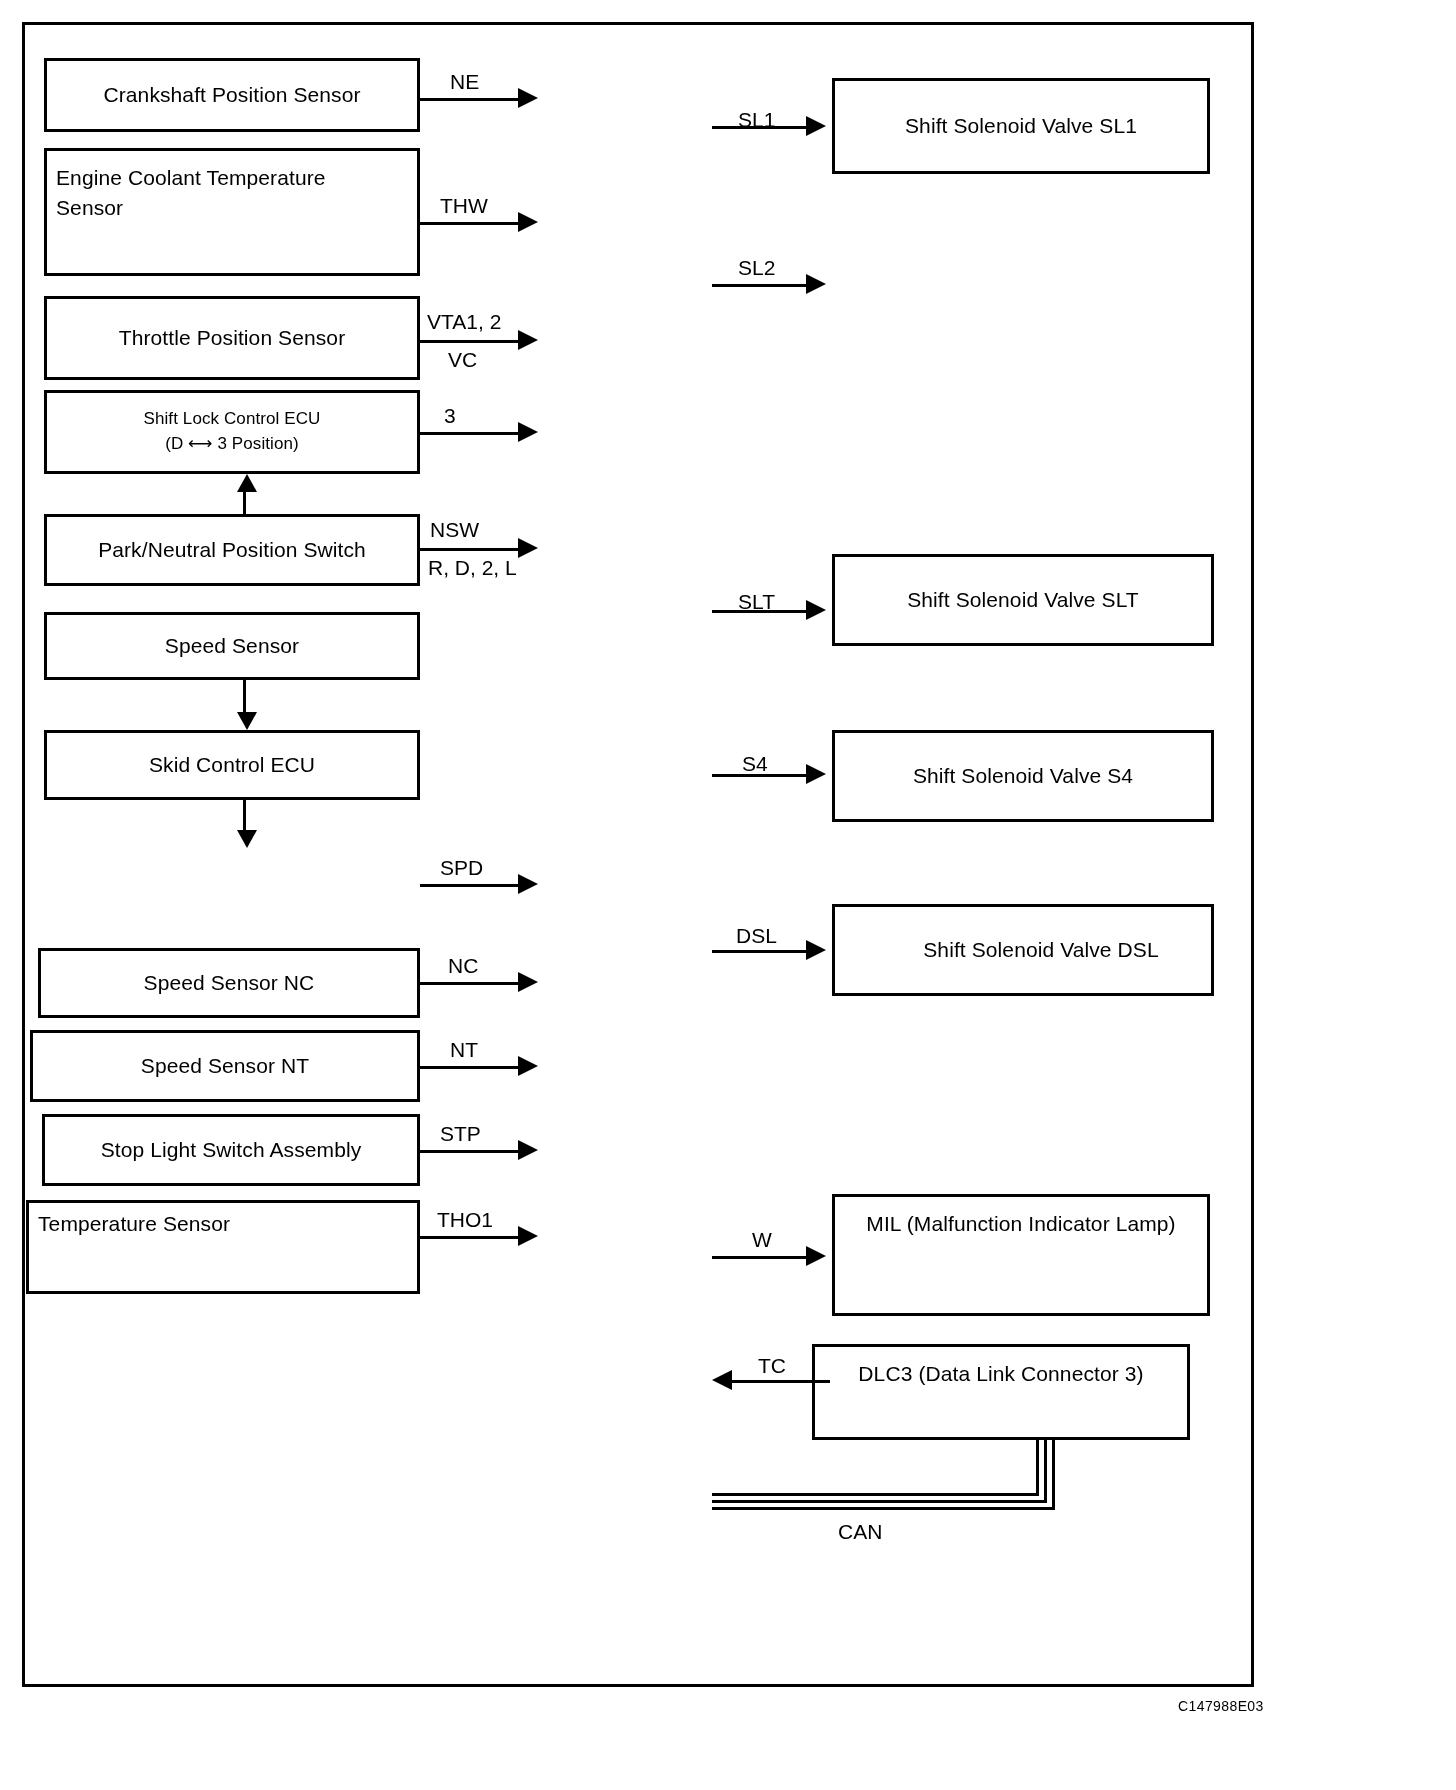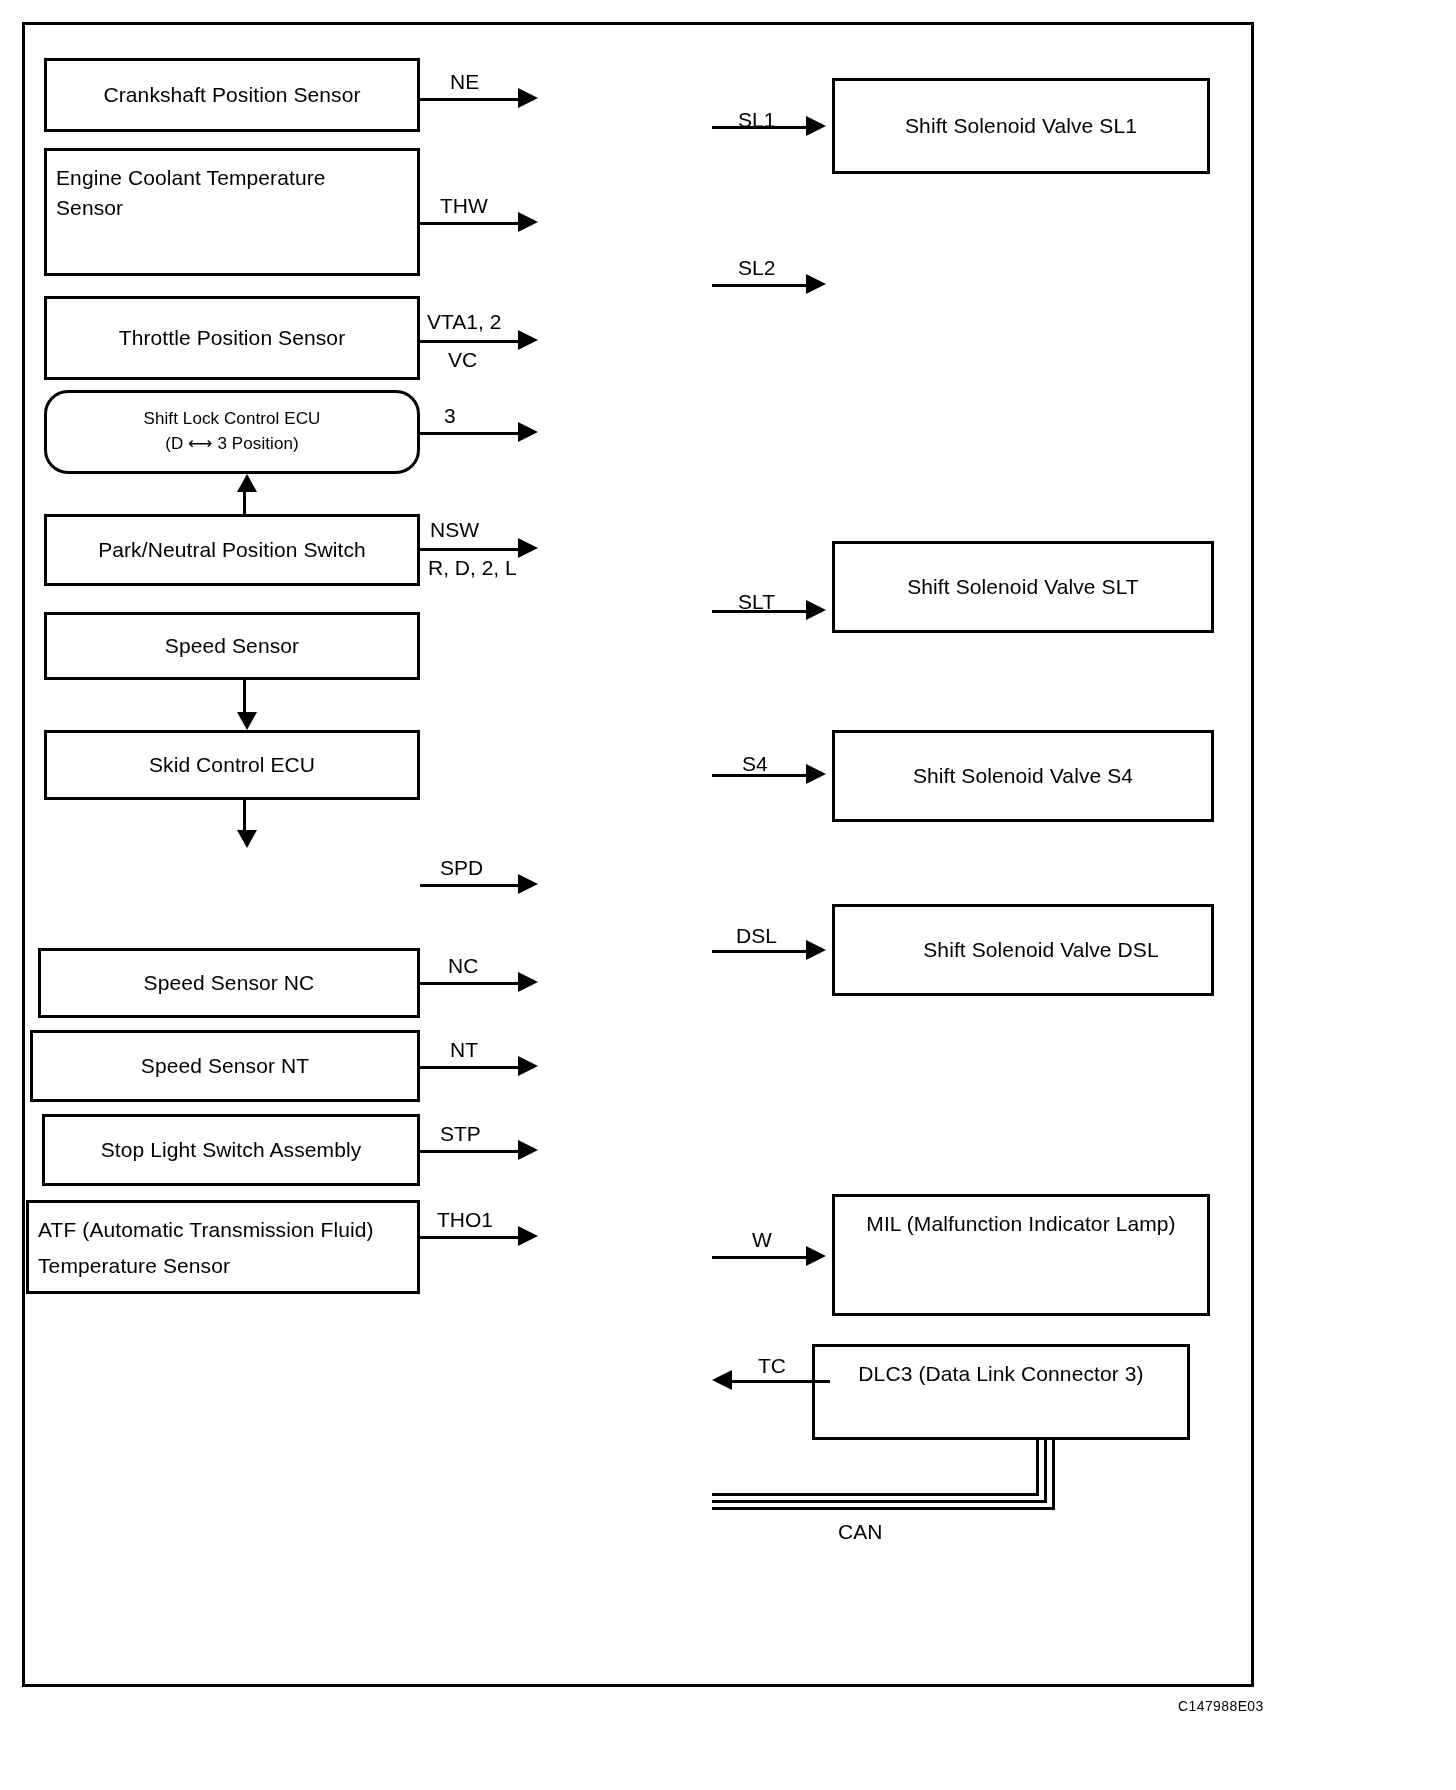--- a/index.html
+++ b/index.html
@@ -92,21 +92,21 @@
   <span class="sig" style="left:440px;top:194px;">THW</span>
 
   <div class="box" style="left:44px;top:296px;width:376px;height:84px;">
     <span class="label">Throttle Position Sensor</span>
   </div>
   <div class="hline" style="left:420px;top:340px;width:100px;"></div>
   <div class="arrow-right" style="left:518px;top:330px;"></div>
   <span class="sig" style="left:427px;top:310px;">VTA1, 2</span>
   <span class="sig" style="left:448px;top:348px;">VC</span>
 
-  <div class="box small" style="left:44px;top:390px;width:376px;height:84px;flex-direction:column;justify-content:center;border-radius:24px;">
+  <div class="box small" style="left:44px;top:390px;width:376px;height:84px;flex-direction:column;justify-content:center;">
     <span class="label">Shift Lock Control ECU</span>
     <span class="label">(D ⟷ 3 Position)</span>
   </div>
   <div class="hline" style="left:420px;top:432px;width:100px;"></div>
   <div class="arrow-right" style="left:518px;top:422px;"></div>
   <span class="sig" style="left:444px;top:404px;">3</span>
 
   <div class="vline" style="left:243px;top:492px;width:3px;height:30px;"></div>
   <div class="arrow-up" style="left:237px;top:474px;"></div>
 
@@ -149,39 +149,38 @@
   <span class="sig" style="left:450px;top:1038px;">NT</span>
 
   <div class="box" style="left:42px;top:1114px;width:378px;height:72px;">
     <span class="label">Stop Light Switch Assembly</span>
   </div>
   <div class="hline" style="left:420px;top:1150px;width:100px;"></div>
   <div class="arrow-right" style="left:518px;top:1140px;"></div>
   <span class="sig" style="left:440px;top:1122px;">STP</span>
 
   <div class="box left-align top-align" style="left:26px;top:1200px;width:394px;height:94px;flex-direction:column;">
-    <span class="label" style="padding-left:9px;">ATF (Automatic Transmission Fluid)</span>
     <span class="label" style="padding-left:9px;padding-top:6px;">Temperature Sensor</span>
   </div>
   <div class="hline" style="left:420px;top:1236px;width:100px;"></div>
   <div class="arrow-right" style="left:518px;top:1226px;"></div>
   <span class="sig" style="left:437px;top:1208px;">THO1</span>
 
   <div class="box" style="left:832px;top:78px;width:378px;height:96px;">
     <span class="label">Shift Solenoid Valve SL1</span>
   </div>
   <div class="hline" style="left:712px;top:126px;width:100px;"></div>
   <div class="arrow-right" style="left:806px;top:116px;"></div>
   <span class="sig" style="left:738px;top:108px;">SL1</span>
 
   <div class="hline" style="left:712px;top:284px;width:100px;"></div>
   <div class="arrow-right" style="left:806px;top:274px;"></div>
   <span class="sig" style="left:738px;top:256px;">SL2</span>
 
-  <div class="box" style="left:832px;top:541px;width:382px;height:92px;">
+  <div class="box" style="left:832px;top:554px;width:382px;height:92px;">
     <span class="label">Shift Solenoid Valve SLT</span>
   </div>
   <div class="hline" style="left:712px;top:610px;width:100px;"></div>
   <div class="arrow-right" style="left:806px;top:600px;"></div>
   <span class="sig" style="left:738px;top:590px;">SLT</span>
 
   <div class="box" style="left:832px;top:730px;width:382px;height:92px;">
     <span class="label">Shift Solenoid Valve S4</span>
   </div>
   <div class="hline" style="left:712px;top:774px;width:100px;"></div>

